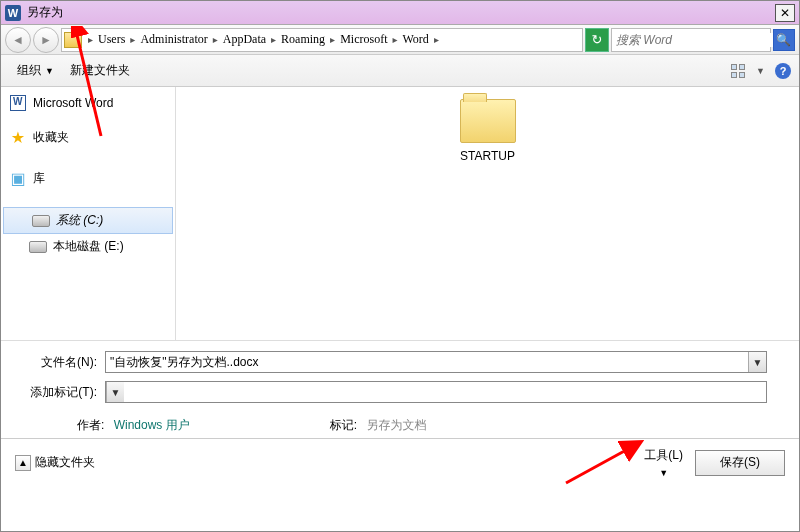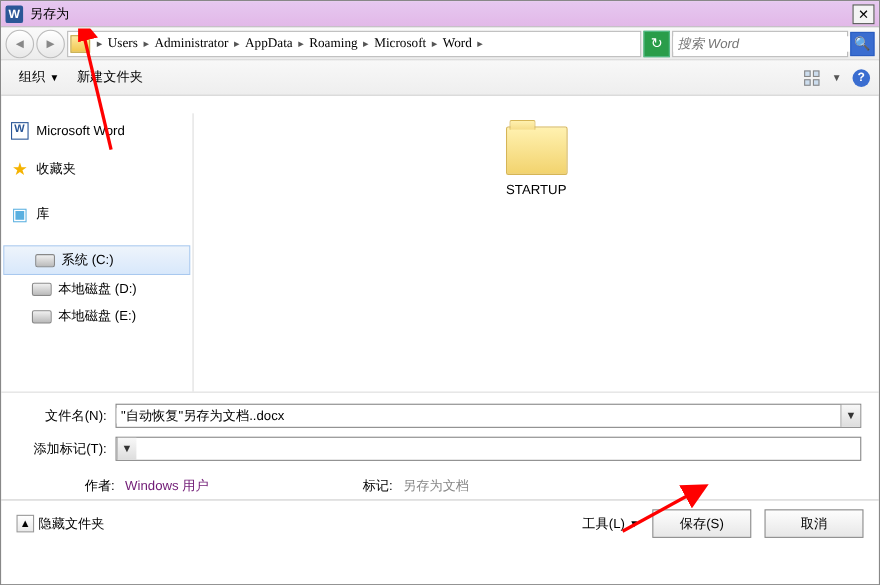--- a/index.html
+++ b/index.html
@@ -17,54 +17,54 @@
   .refresh { width: 24px; height: 24px; border: 1px solid #5b8; background: #2a9d4a; color: #fff; display: flex; align-items: center; justify-content: center; font-size: 13px; }
   .searchbox { width: 160px; height: 24px; border: 1px solid #bbb; background: #fff; display: flex; align-items: center; }
   .searchbox input { flex:1; border:none; outline:none; font-size:12px; padding:0 4px; color:#4d7c0f; font-style: italic; }
   .searchbtn { width: 22px; height: 22px; background: #3a6dd0; color: #fff; display: flex; align-items: center; justify-content: center; font-size: 12px; border: 1px solid #2a5cc0; }
   .toolbar { height: 32px; background: linear-gradient(#f8f8f8,#eee); border-bottom: 1px solid #ccc; display: flex; align-items: center; padding: 0 8px; font-size: 12px; }
   .toolbar .tbtn { padding: 2px 8px; display: flex; align-items: center; gap: 4px; }
   .toolbar .right { margin-left: auto; display: flex; align-items: center; gap: 10px; }
   .iconsquare { width:16px; height:16px; display:flex; flex-wrap:wrap; }
   .iconsquare div { width:6px; height:6px; border:1px solid #888; margin:1px; background:#cde; }
   .helpico { width:16px;height:16px;border-radius:50%;background:#3a6dd0;color:#fff;display:flex;align-items:center;justify-content:center;font-size:11px;font-weight:bold; }
-  .main { display: flex; height: 253px; margin-top: 16px; }
+  .main { display: flex; height: 253px; }
   .sidebar { width: 175px; border-right: 1px solid #ddd; font-size: 12px; overflow: hidden; padding-top: 4px; position: relative; }
   .side-item { display: flex; align-items: center; gap: 6px; padding: 4px 8px; }
   .side-item.indent { padding-left: 28px; }
-  .side-item.sel { background: linear-gradient(#eef4fb,#d8e8fb); border:1px solid #a8c8ef; margin:0 2px; }
+  .side-item.sel { background: linear-gradient(#eef4fb,#d8e8fb); border:1px solid #a8c8ef; margin:0 2px;font-style:italic; }
   .svic { width:18px; height:16px; display:flex; align-items:center; justify-content:center; }
   .wdoc { width:16px;height:16px;background:#fff;border:1px solid #2b5797;position:relative; }
   .wdoc::after{content:"W";color:#2b5797;font-size:10px;font-weight:bold;position:absolute;left:2px;top:0;}
   .star{color:#f5b301;font-size:16px;}
   .lib{color:#5ab0e0;font-size:16px;}
   .pc{width:18px;height:14px;background:#2a2a2a;border:1px solid #000;position:relative;}
   .pc::after{content:"";position:absolute;left:5px;top:11px;width:6px;height:2px;background:#888;}
   .drive{width:18px;height:12px;background:linear-gradient(#f0f0f0,#bbb);border:1px solid #888;border-radius:2px;}
   .content { flex:1; padding: 12px; font-size: 12px; position: relative; text-align: center; }
   .folder-big { display:inline-flex; flex-direction:column; align-items:center; width:90px; }
   .folder-shape { width:56px; height:44px; background:linear-gradient(#fff1b0,#f2d36e); border:1px solid #d6b555; border-radius:2px; position:relative; }
   .folder-shape::before { content:""; position:absolute; top:-7px; left:2px; width:22px; height:8px; background:linear-gradient(#fff1b0,#f6dd8a); border:1px solid #d6b555; border-bottom:none; border-radius:2px 2px 0 0;}
-  .fields { padding: 10px 16px 4px 16px; border-top:1px solid #ddd; font-size:12px; }
+  .fields { padding: 10px 32px 4px 16px; border-top:1px solid #ddd; font-size:12px; }
   .field-row { display:flex; align-items:center; margin-bottom:8px; }
   .field-row label { width:80px; text-align:right; margin-right:8px; }
   .combo { flex:1; height:22px; border:1px solid #888; display:flex; align-items:center; background:#fff; }
   .combo input { flex:1; border:none; outline:none; font-size:12px; padding:0 4px; }
   .combo .drop { width:18px; height:100%; border-left:1px solid #aaa; background:linear-gradient(#f8f8f8,#ddd); display:flex;align-items:center;justify-content:center; font-size:10px; color:#333;}
   .meta-row { display:flex; gap: 140px; padding: 6px 0 0 60px; }
-  .meta-row .pair span.val{ color:#701a75; margin-left:6px; }
+  .meta-row .pair span.val{ color:#0f766e; margin-left:6px; }
   .meta-row .pair span.placeholder { color:#888; }
   .thumb-row { padding: 18px 0 4px 110px; }
   .thumb-row label { display:flex; align-items:center; gap:6px; }
   .thumb-row input[type=checkbox]{ width:14px;height:14px; }
   .footer { border-top:1px solid #ccc; padding: 8px 14px; display:flex; align-items:center; font-size:12px; }
   .hide-folders { display:flex; align-items:center; gap:4px; }
   .chev { width:16px;height:16px;border:1px solid #999;background:linear-gradient(#fff,#e8e8e8);display:flex;align-items:center;justify-content:center;font-size:10px; }
   .footer .right { margin-left:auto; display:flex; align-items:center; gap:12px; }
-  .tool-drop { display:flex; align-items:center; gap:4px; }
+  .tool-drop { display:flex; align-items:center; gap:4px;flex-direction:column; }
   .btn { width:90px; height:26px; border:1px solid #888; background:linear-gradient(#fdfdfd,#e7e7e7); font-size:12px; }
   .red-arrow1 { position:absolute; top:25px; left:70px; pointer-events:none; }
   .red-arrow2 { position:absolute; top:432px; left:560px; pointer-events:none; }
 </style>
 </head>
 <body>
 
 <div class="window">
 
   <div class="titlebar">
@@ -145,26 +145,20 @@
       <div class="side-item indent sel">
         <div class="svic">
             <div class="drive"></div>
           </div>
         <span>系统 (C:)</span>
       </div>
       <div class="side-item indent">
         <div class="svic">
             <div class="drive"></div>
           </div>
-        <span>本地磁盘 (D:)</span>
-      </div>
-      <div class="side-item indent">
-        <div class="svic">
-            <div class="drive"></div>
-          </div>
         <span>本地磁盘 (E:)</span>
       </div>
     </div>
     <div class="content">
       <div class="folder-big">
         <div class="folder-shape"></div>
         <div style="margin-top:6px">STARTUP</div>
       </div>
     </div>
   </div>
@@ -199,21 +193,20 @@
     <div class="hide-folders">
       <div class="chev">▲</div>
       <span>隐藏文件夹</span>
     </div>
     <div class="right">
       <div class="tool-drop">
         <span>工具(L)</span>
         <span style="font-size:9px">▼</span>
       </div>
       <button class="btn">保存(S)</button>
-      <button class="btn">取消</button>
     </div>
   </div>
 
   <svg class="red-arrow1" width="40" height="120">
     <defs>
         <marker id="ah1" markerWidth="8" markerHeight="8" refX="2" refY="4" orient="auto">
           <path d="M0,0 L8,4 L0,8 Z" fill="#ff0000"></path>
         </marker>
       </defs>
     <line x1="30" y1="110" x2="5" y2="5" stroke="#ff0000" stroke-width="3" marker-end="url(#ah1)"></line>

